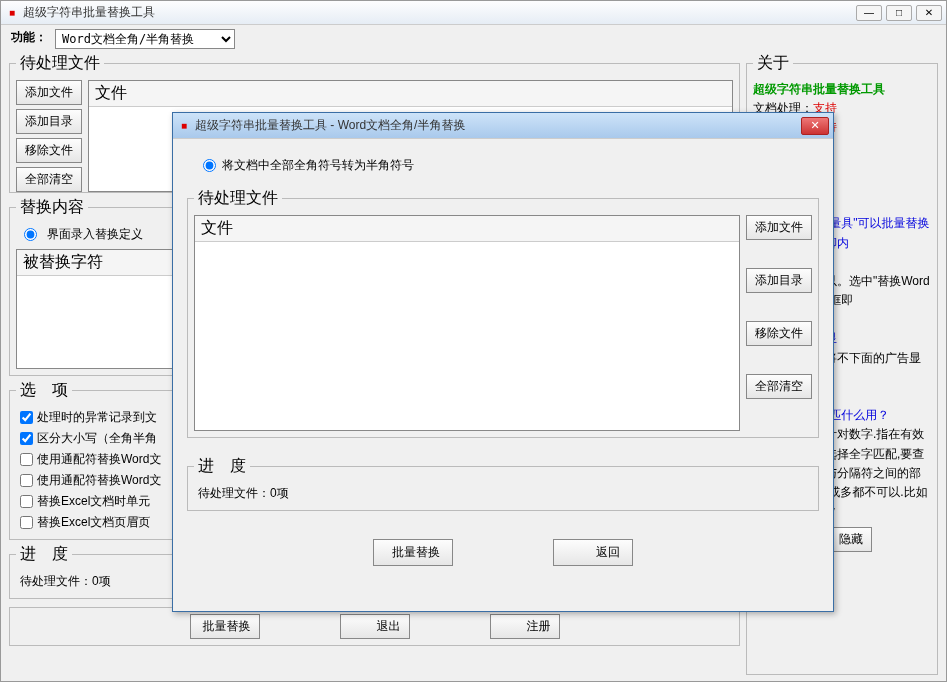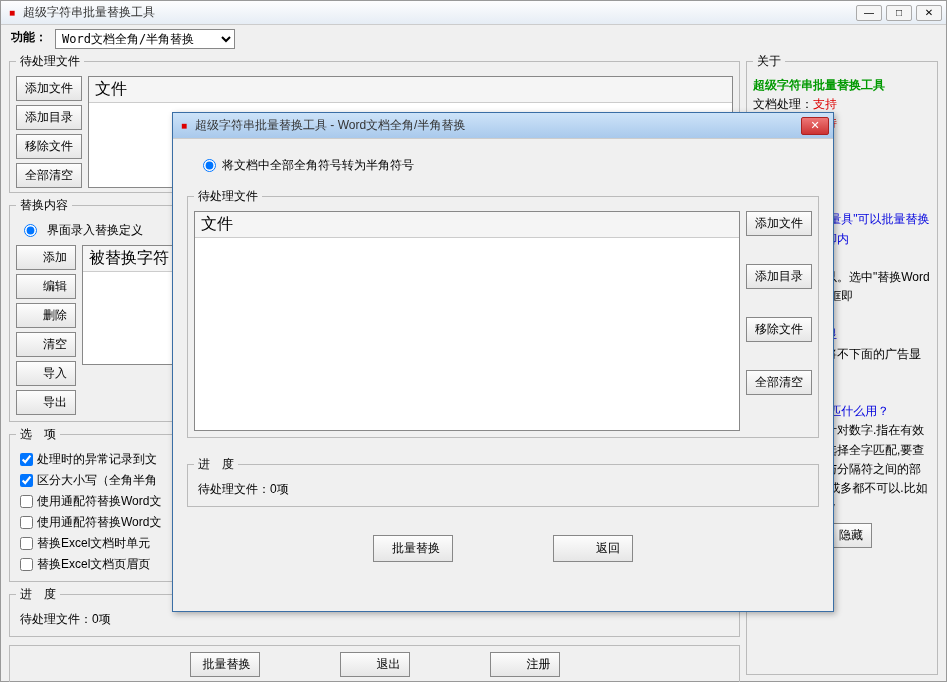--- a/index.html
+++ b/index.html
@@ -14,21 +14,21 @@
 
 .func-row { padding: 4px 10px; display: flex; align-items: flex-start; gap: 8px; font-size: 12px; }
 .func-row label { font-weight: bold; }
 .func-select { border: 1px solid #888; background: #fff; font-size: 12px; padding: 1px 2px; width: 180px; height: 20px; font-family: SimSun, monospace; }
 
 .main-body { display: flex; padding: 0 8px 8px 8px; gap: 6px; height: calc(100% - 50px); }
 .left-col { flex: 1; display: flex; flex-direction: column; gap: 4px; }
 .right-col { width: 192px; display: flex; flex-direction: column; gap: 4px; }
 
 fieldset { border: 1px solid #bbb; font-size: 12px; padding: 6px; position: relative; }
-legend { padding: 0 4px; font-size: 12px; }
+legend { padding: 0 4px; font-size: 16px; }
 
 .pending-group { height: 140px; }
 .pending-inner { display: flex; gap: 6px; height: 100%; }
 .btn-col { display: flex; flex-direction: column; gap: 4px; }
 .btn { border: 1px solid #888; background: linear-gradient(#fdfdfd,#e6e6e6); font-size: 12px; padding: 3px 8px; cursor: pointer; min-width: 60px; text-align: right; }
 .file-list { flex: 1; border: 1px solid #888; background: #fff; }
 .file-header { border-bottom: 1px solid #ccc; padding: 2px 6px; font-size: 16px; background: #f5f5f5; }
 
 .replace-group { }
 .radio-row { display: flex; align-items: center; gap: 6px; padding: 2px 8px; }
@@ -105,28 +105,20 @@
         </div>
       </fieldset>
 
       <fieldset class="replace-group">
         <legend>替换内容</legend>
         <div class="radio-row">
           <input type="radio" checked="" style="">
           <span>界面录入替换定义</span>
         </div>
         <div class="replace-inner">
-          <div class="btn-col">
-            <button class="btn">添加</button>
-            <button class="btn">编辑</button>
-            <button class="btn">删除</button>
-            <button class="btn">清空</button>
-            <button class="btn">导入</button>
-            <button class="btn">导出</button>
-          </div>
           <div class="rule-list">
             <div class="file-header">被替换字符</div>
           </div>
         </div>
       </fieldset>
 
       <fieldset class="options-group">
         <legend>选　项</legend>
         <div class="chk-row">
             <input type="checkbox" checked="" style="">

